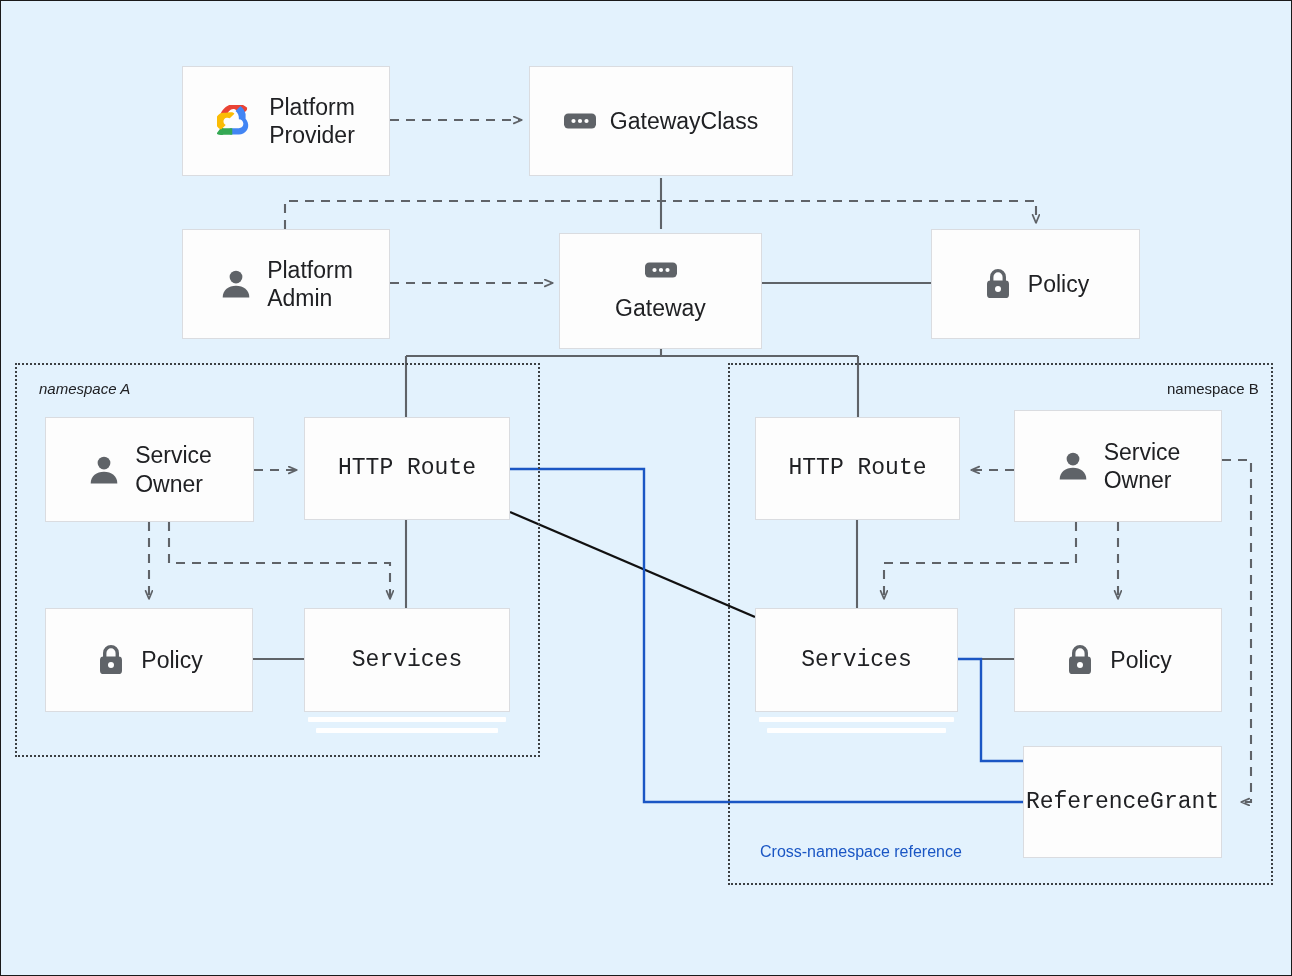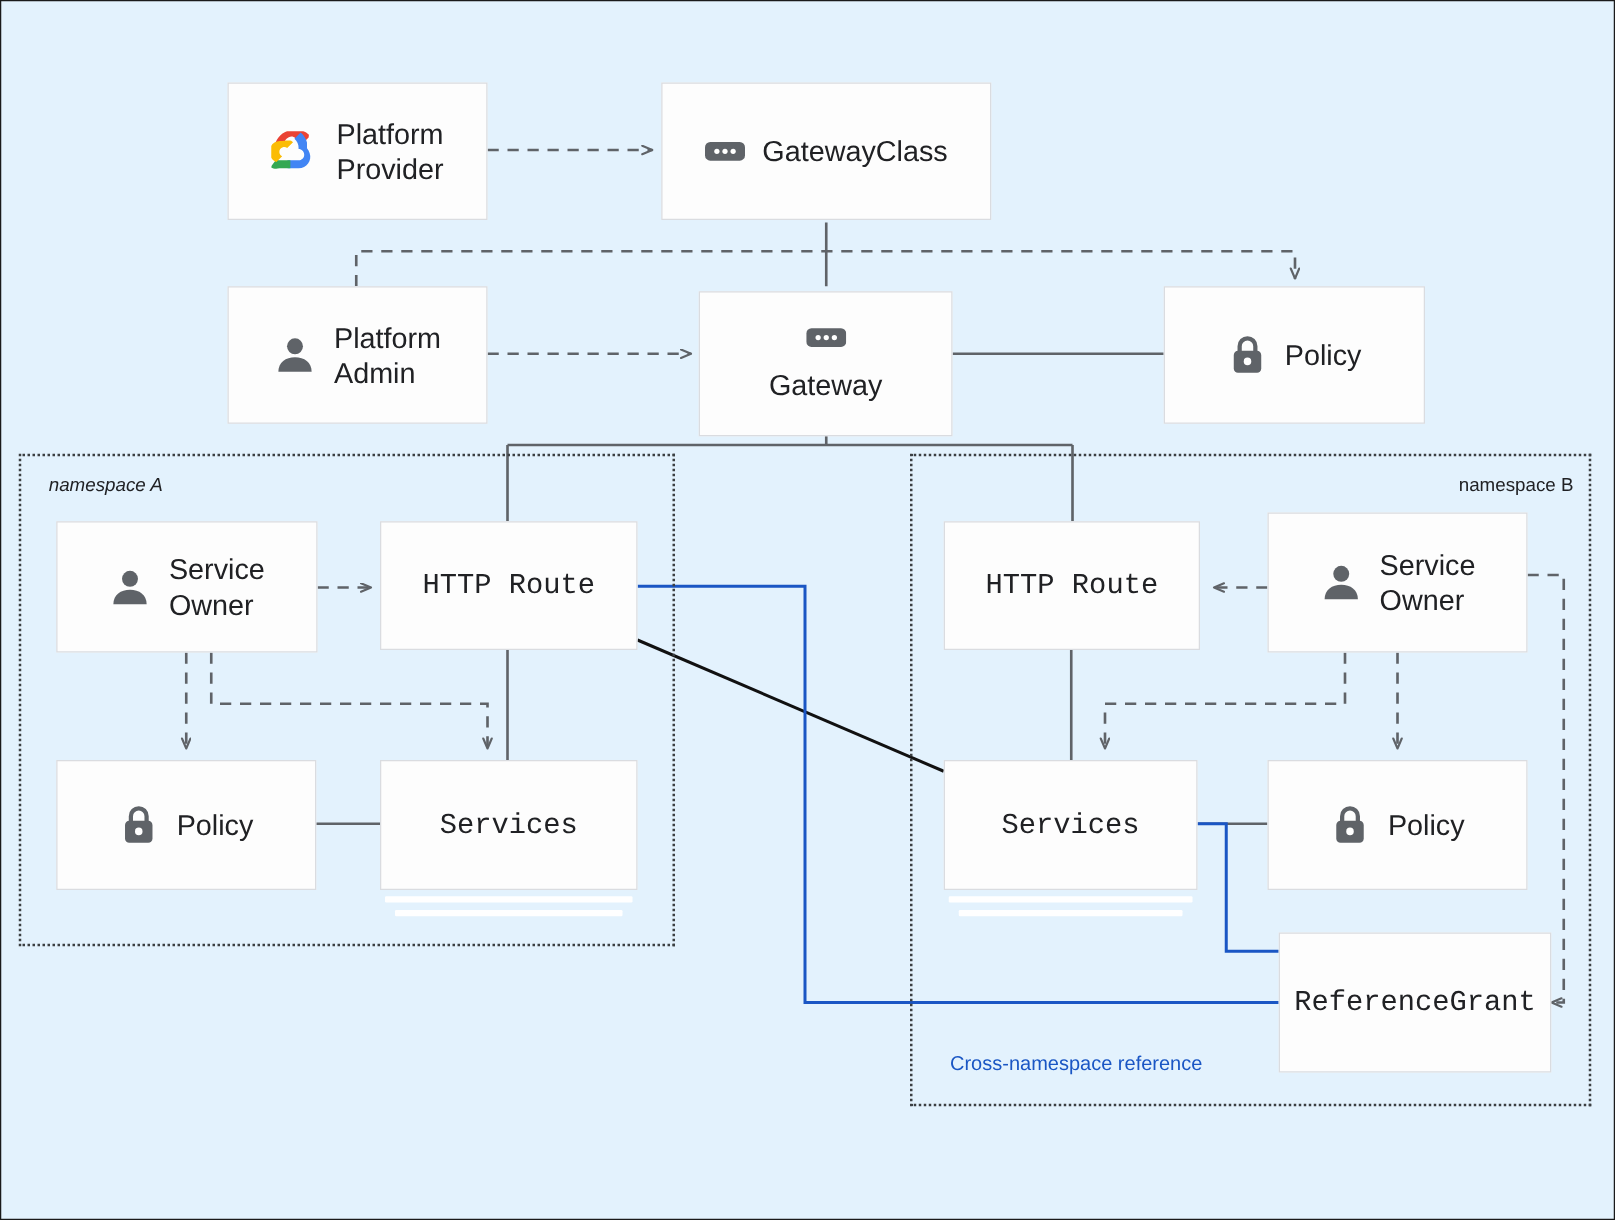--- a/index.html
+++ b/index.html
@@ -213,19 +213,19 @@
 
   <div class="node" style="left:1013px;top:607px;width:208px;height:104px;">
     <svg class="ico" width="32" height="34" viewBox="0 0 24 26">
       <path d="M7.2 11.2 L7.2 7.6 A4.8 4.8 0 0 1 16.8 7.6 L16.8 11.2" fill="none" stroke="#5f6368" stroke-width="2.6"></path>
       <rect x="3.6" y="10.4" width="16.8" height="13.4" rx="2.6" fill="#5f6368"></rect>
       <circle cx="12" cy="16.9" r="2.3" fill="#ffffff"></circle>
     </svg>
     <span class="lbl">Policy</span>
   </div>
 
-  <div class="node center" style="left:1022px;top:745px;width:218px;height:112px;">
+  <div class="node center" style="left:1022px;top:745px;width:199px;height:112px;">
     <span class="lbl">ReferenceGrant</span>
   </div>
 
   <div class="xref-label" style="left:759px;top:806px;">Cross-namespace reference</div>
 
 </div>
 
 </body></html>

